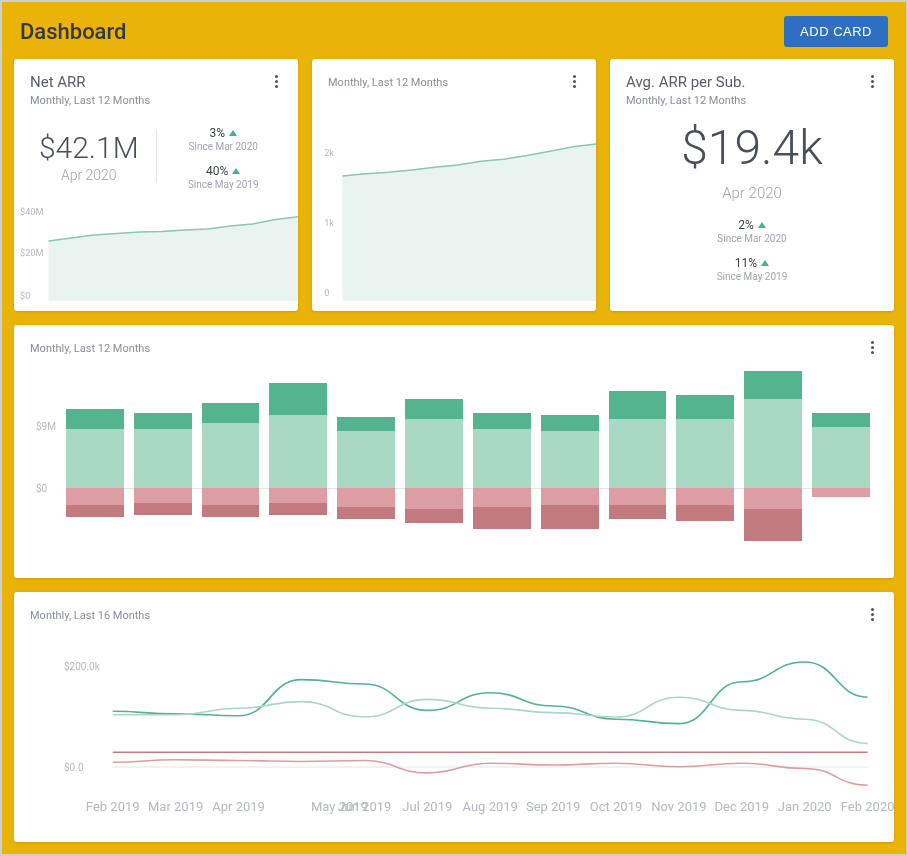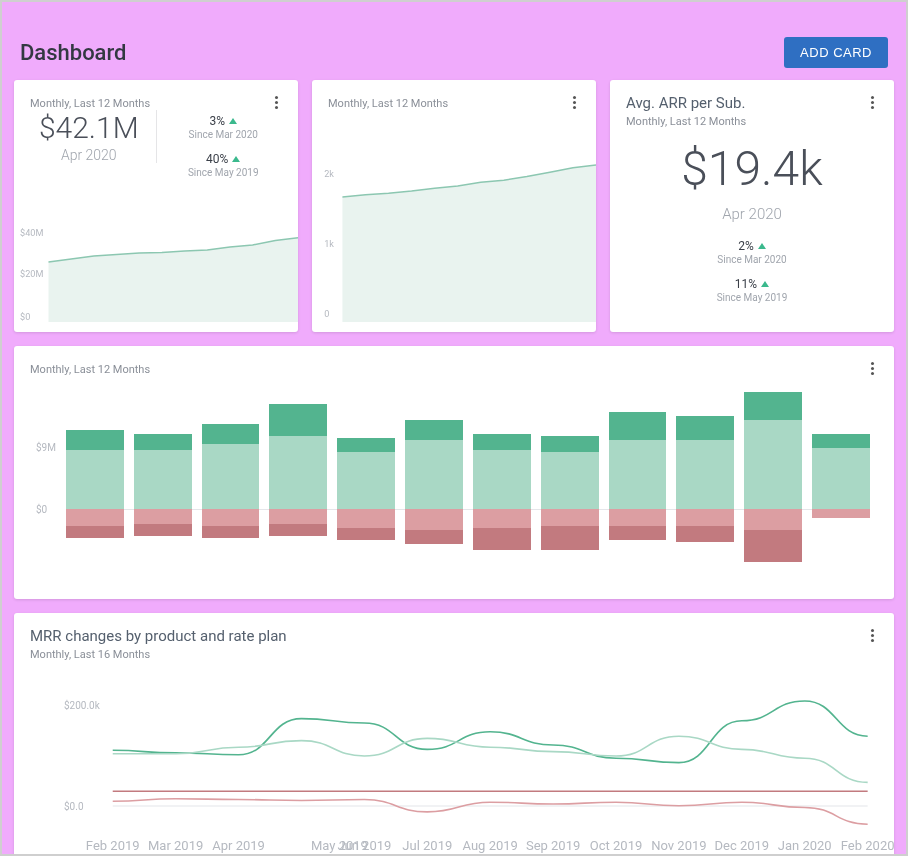--- a/index.html
+++ b/index.html
@@ -6,22 +6,22 @@
   body {
     font-family: -apple-system, BlinkMacSystemFont, "Segoe UI", Roboto, Helvetica, Arial, sans-serif;
     background: #fff;
     width: 908px;
     height: 856px;
     border: 2px solid #cfcfcf;
     position: relative;
     overflow: hidden;
   }
   .inner {
-    background: #f0abfc;
-    padding: 27px 12px 12px 12px;
+    background: #eab308;
+    padding: 6px 12px 12px 12px;
     height: calc(100% - 0px);
   }
   .header {
     display: flex;
     justify-content: space-between;
     align-items: center;
     padding: 8px 6px 12px 6px;
   }
   .page-title {
     font-size: 22px;
@@ -77,22 +77,23 @@
     align-items: center;
     gap: 2px;
     cursor: pointer;
   }
   .more-btn span {
     width: 3px; height: 3px; background: #555; border-radius: 50%;
   }
   
   .netarr-body {
     display: flex;
+    margin-top: 14px;
     height: 70px;
-    align-items: flex-start;
+    align-items: center;
   }
   .netarr-left {
     flex: 1;
     text-align: center;
     border-right: 1px solid #e5e5e7;
     padding-right: 8px;
   }
   .netarr-value {
     font-size: 30px;
     font-weight: 300;
@@ -196,20 +197,21 @@
 </div>
 
 <div class="row">
 
   <div class="card small">
     <div class="more-btn">
           <span></span>
           <span></span>
           <span></span>
         </div>
+    <div class="card-title">Net ARR</div>
     <div class="card-sub">Monthly, Last 12 Months</div>
     <div class="netarr-body">
       <div class="netarr-left">
         <div class="netarr-value">$42.1M</div>
         <div class="netarr-date">Apr 2020</div>
       </div>
       <div class="netarr-right">
         <div class="delta-row">
           <div class="delta-pct">
                 <span>3%</span>
@@ -372,21 +374,20 @@
   </div>
 </div>
 
 <div class="row" style="margin-bottom:0;">
   <div class="card wide mrr-changes">
     <div class="more-btn">
           <span></span>
           <span></span>
           <span></span>
         </div>
-    <div class="card-title">MRR changes by product and rate plan</div>
     <div class="card-sub">Monthly, Last 16 Months</div>
     <div class="mrr-area">
       <div class="mrr-ytick" style="top:18%;">$200.0k</div>
       <div class="mrr-ytick" style="top:74%;">$0.0</div>
       <svg id="mrr-svg" width="100%" height="100%" viewBox="0 0 820 180" preserveAspectRatio="none">
         <line x1="80" y1="133" x2="810" y2="133" stroke="#e4e6e9" stroke-width="1"></line>
       <path d="M80,77.28 C110.41666666666667,77.28 110.41666666666667,79.92 140.83333333333334,79.92 C171.25,79.92 171.25,81.68 201.66666666666669,81.68 C232.08333333333334,81.68 232.08333333333334,45.599999999999994 262.5,45.599999999999994 C292.9166666666667,45.599999999999994 292.9166666666667,50 323.33333333333337,50 C353.75,50 353.75,76.4 384.1666666666667,76.4 C414.58333333333337,76.4 414.58333333333337,58.8 445,58.8 C475.41666666666663,58.8 475.41666666666663,72 505.8333333333333,72 C536.25,72 536.25,85.2 566.6666666666667,85.2 C597.0833333333334,85.2 597.0833333333334,89.6 627.5,89.6 C657.9166666666667,89.6 657.9166666666667,47.8 688.3333333333334,47.8 C718.75,47.8 718.75,28 749.1666666666666,28 C779.5833333333333,28 779.5833333333333,63.2 810,63.2" fill="none" stroke="#53b48f" stroke-width="1.6"></path>
             <path d="M80,80.8 C110.41666666666667,80.8 110.41666666666667,80.8 140.83333333333334,80.8 C171.25,80.8 171.25,74.2 201.66666666666669,74.2 C232.08333333333334,74.2 232.08333333333334,67.6 262.5,67.6 C292.9166666666667,67.6 292.9166666666667,83 323.33333333333337,83 C353.75,83 353.75,65.4 384.1666666666667,65.4 C414.58333333333337,65.4 414.58333333333337,74.2 445,74.2 C475.41666666666663,74.2 475.41666666666663,78.6 505.8333333333333,78.6 C536.25,78.6 536.25,83 566.6666666666667,83 C597.0833333333334,83 597.0833333333334,63.2 627.5,63.2 C657.9166666666667,63.2 657.9166666666667,76.4 688.3333333333334,76.4 C718.75,76.4 718.75,85.2 749.1666666666666,85.2 C779.5833333333333,85.2 779.5833333333333,109.4 810,109.4" fill="none" stroke="#a9d8c5" stroke-width="1.6"></path>
             <path d="M80,118.2 C110.41666666666667,118.2 110.41666666666667,118.2 140.83333333333334,118.2 C171.25,118.2 171.25,118.2 201.66666666666669,118.2 C232.08333333333334,118.2 232.08333333333334,118.2 262.5,118.2 C292.9166666666667,118.2 292.9166666666667,118.2 323.33333333333337,118.2 C353.75,118.2 353.75,118.2 384.1666666666667,118.2 C414.58333333333337,118.2 414.58333333333337,118.2 445,118.2 C475.41666666666663,118.2 475.41666666666663,118.2 505.8333333333333,118.2 C536.25,118.2 536.25,118.2 566.6666666666667,118.2 C597.0833333333334,118.2 597.0833333333334,118.2 627.5,118.2 C657.9166666666667,118.2 657.9166666666667,118.2 688.3333333333334,118.2 C718.75,118.2 718.75,118.2 749.1666666666666,118.2 C779.5833333333333,118.2 779.5833333333333,118.2 810,118.2" fill="none" stroke="#c27a7f" stroke-width="1.6"></path>
             <path d="M80,128.32 C110.41666666666667,128.32 110.41666666666667,125.68 140.83333333333334,125.68 C171.25,125.68 171.25,126.56 201.66666666666669,126.56 C232.08333333333334,126.56 232.08333333333334,127.44 262.5,127.44 C292.9166666666667,127.44 292.9166666666667,126.56 323.33333333333337,126.56 C353.75,126.56 353.75,138.88 384.1666666666667,138.88 C414.58333333333337,138.88 414.58333333333337,129.2 445,129.2 C475.41666666666663,129.2 475.41666666666663,130.96 505.8333333333333,130.96 C536.25,130.96 536.25,129.2 566.6666666666667,129.2 C597.0833333333334,129.2 597.0833333333334,132.72 627.5,132.72 C657.9166666666667,132.72 657.9166666666667,129.2 688.3333333333334,129.2 C718.75,129.2 718.75,134.48 749.1666666666666,134.48 C779.5833333333333,134.48 779.5833333333333,151.2 810,151.2" fill="none" stroke="#dc9ea2" stroke-width="1.6"></path>

